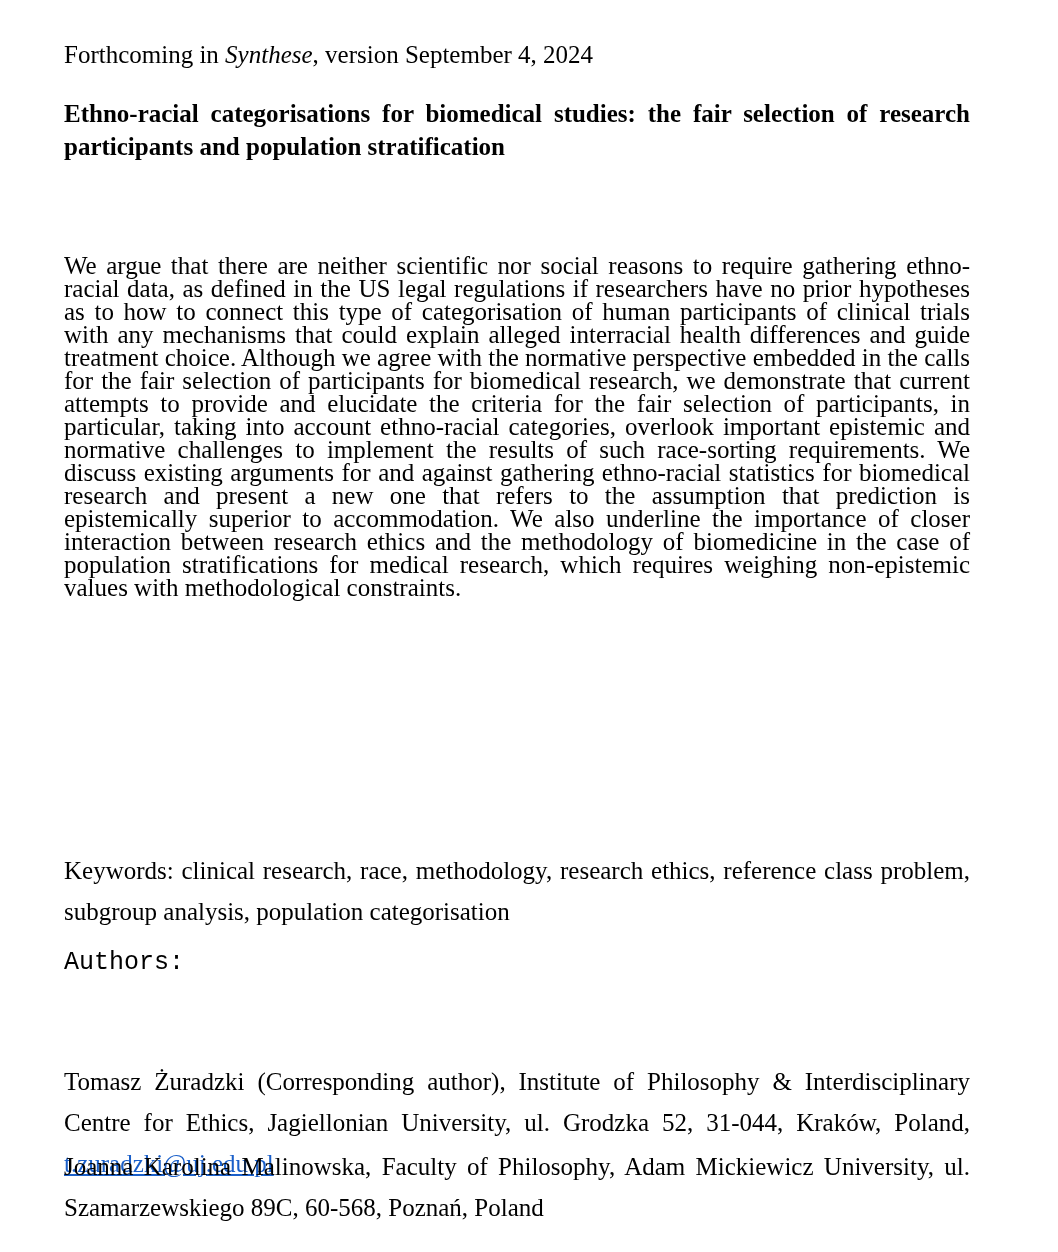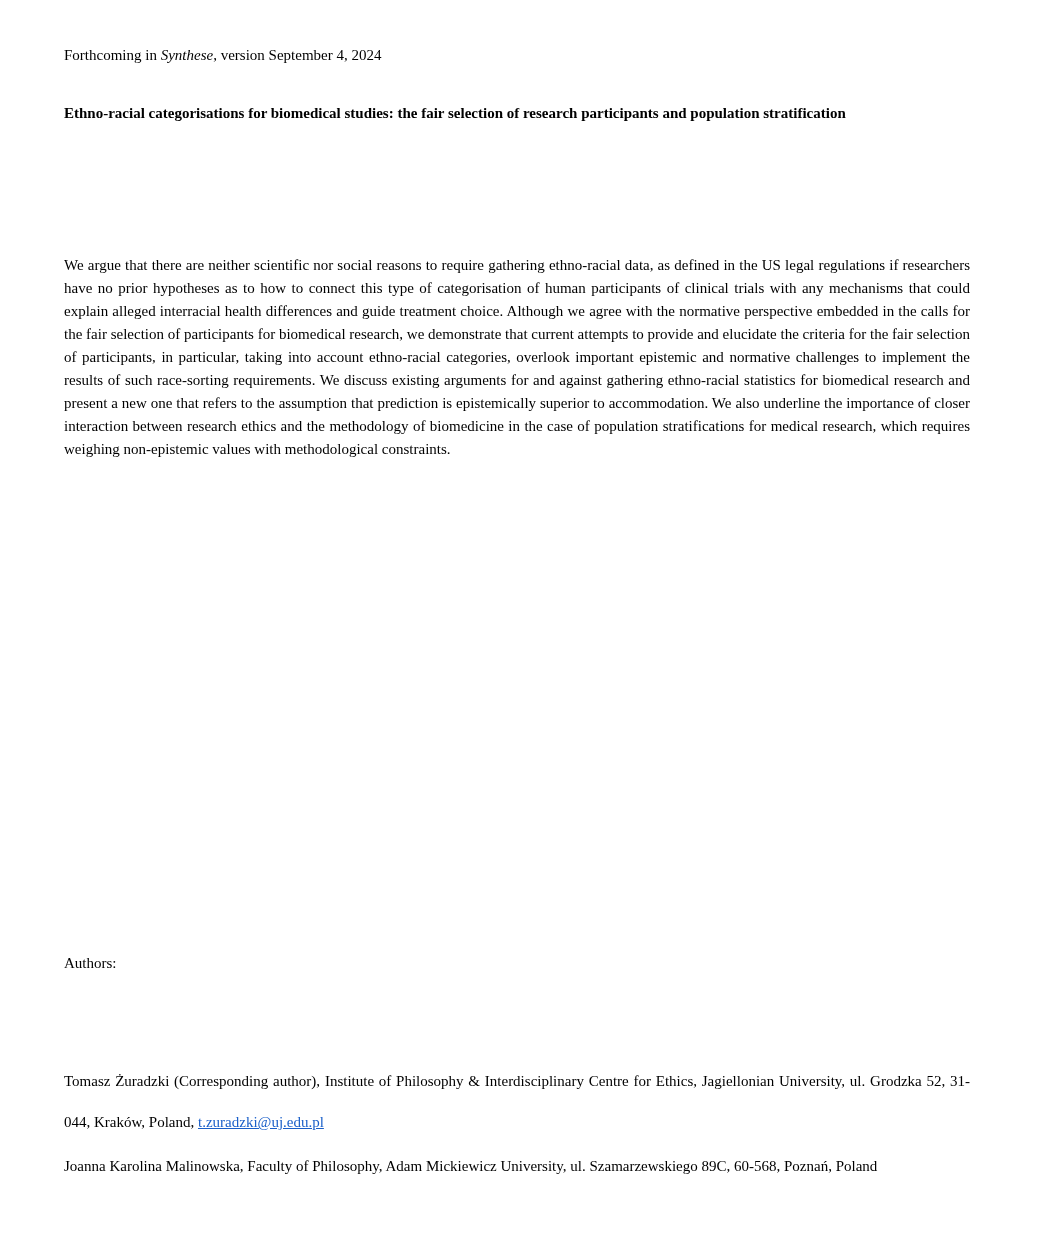--- a/index.html
+++ b/index.html
@@ -1,48 +1,49 @@
 <!DOCTYPE html>
 <html><head>
 <meta charset="utf-8">
 <style>
   html, body { margin:0; padding:0; background:#ffffff; }
   body { width:1058px; height:1252px; overflow:hidden; }
   .page {
     position:relative; width:1058px; height:1114px;
     font-family:"Liberation Serif", "DejaVu Serif", serif;
-    color:#000; font-size:15px;
+    color:#000; font-size:25px;
   }
   .block { position:absolute; left:64px; width:906px; }
   .header-line { top:40px; line-height:30px; }
   .title {
     top:97px; font-weight:bold; line-height:33px;
     text-align:justify; text-align-last:left;
   }
   .abstract {
     top:254px; line-height:23px; text-align:justify;
   }
   .keywords { top:850px; line-height:41px; text-align:justify; }
-  .authors-label { top:948px; line-height:30px; }
+  .authors-label { top:948px; line-height:30px;font-family:Liberation Mono, monospace; }
   .author1 { top:1061px; line-height:41px; text-align:justify; }
   .author2 { top:1146px; line-height:41px; text-align:justify; }
   a.email { color:#1a5fc9; text-decoration:underline; }
   em { font-style:italic; }
 </style>
 </head>
 <body>
 
 <div class="page">
 
   <div class="block header-line"><span>Forthcoming in </span><em>Synthese</em><span>, version September 4, 2024</span></div>
 
   <div class="block title">Ethno-racial categorisations for biomedical studies: the fair selection of research participants and population stratification</div>
 
   <div class="block abstract">We argue that there are neither scientific nor social reasons to require gathering ethno-racial data, as defined in the US legal regulations if researchers have no prior hypotheses as to how to connect this type of categorisation of human participants of clinical trials with any mechanisms that could explain alleged interracial health differences and guide treatment choice. Although we agree with the normative perspective embedded in the calls for the fair selection of participants for biomedical research, we demonstrate that current attempts to provide and elucidate the criteria for the fair selection of participants, in particular, taking into account ethno-racial categories, overlook important epistemic and normative challenges to implement the results of such race-sorting requirements. We discuss existing arguments for and against gathering ethno-racial statistics for biomedical research and present a new one that refers to the assumption that prediction is epistemically superior to accommodation. We also underline the importance of closer interaction between research ethics and the methodology of biomedicine in the case of population stratifications for medical research, which requires weighing non-epistemic values with methodological constraints.</div>
 
+  <div class="block keywords">Keywords: clinical research, race, methodology, research ethics, reference class problem, subgroup analysis, population categorisation</div>
 
   <div class="block authors-label">Authors:</div>
 
   <div class="block author1"><span>Tomasz Żuradzki (Corresponding author), Institute of Philosophy &amp; Interdisciplinary Centre for Ethics, Jagiellonian University, ul. Grodzka 52, 31-044, Kraków, Poland, </span><a class="email" href="#">t.zuradzki@uj.edu.pl</a></div>
 
   <div class="block author2"><span>Joanna Karolina Malinowska, Faculty of Philosophy, Adam Mickiewicz University, ul. Szamarzewskiego 89C, 60-568, Poznań, Poland</span></div>
 
 </div>
 
 </body></html>

